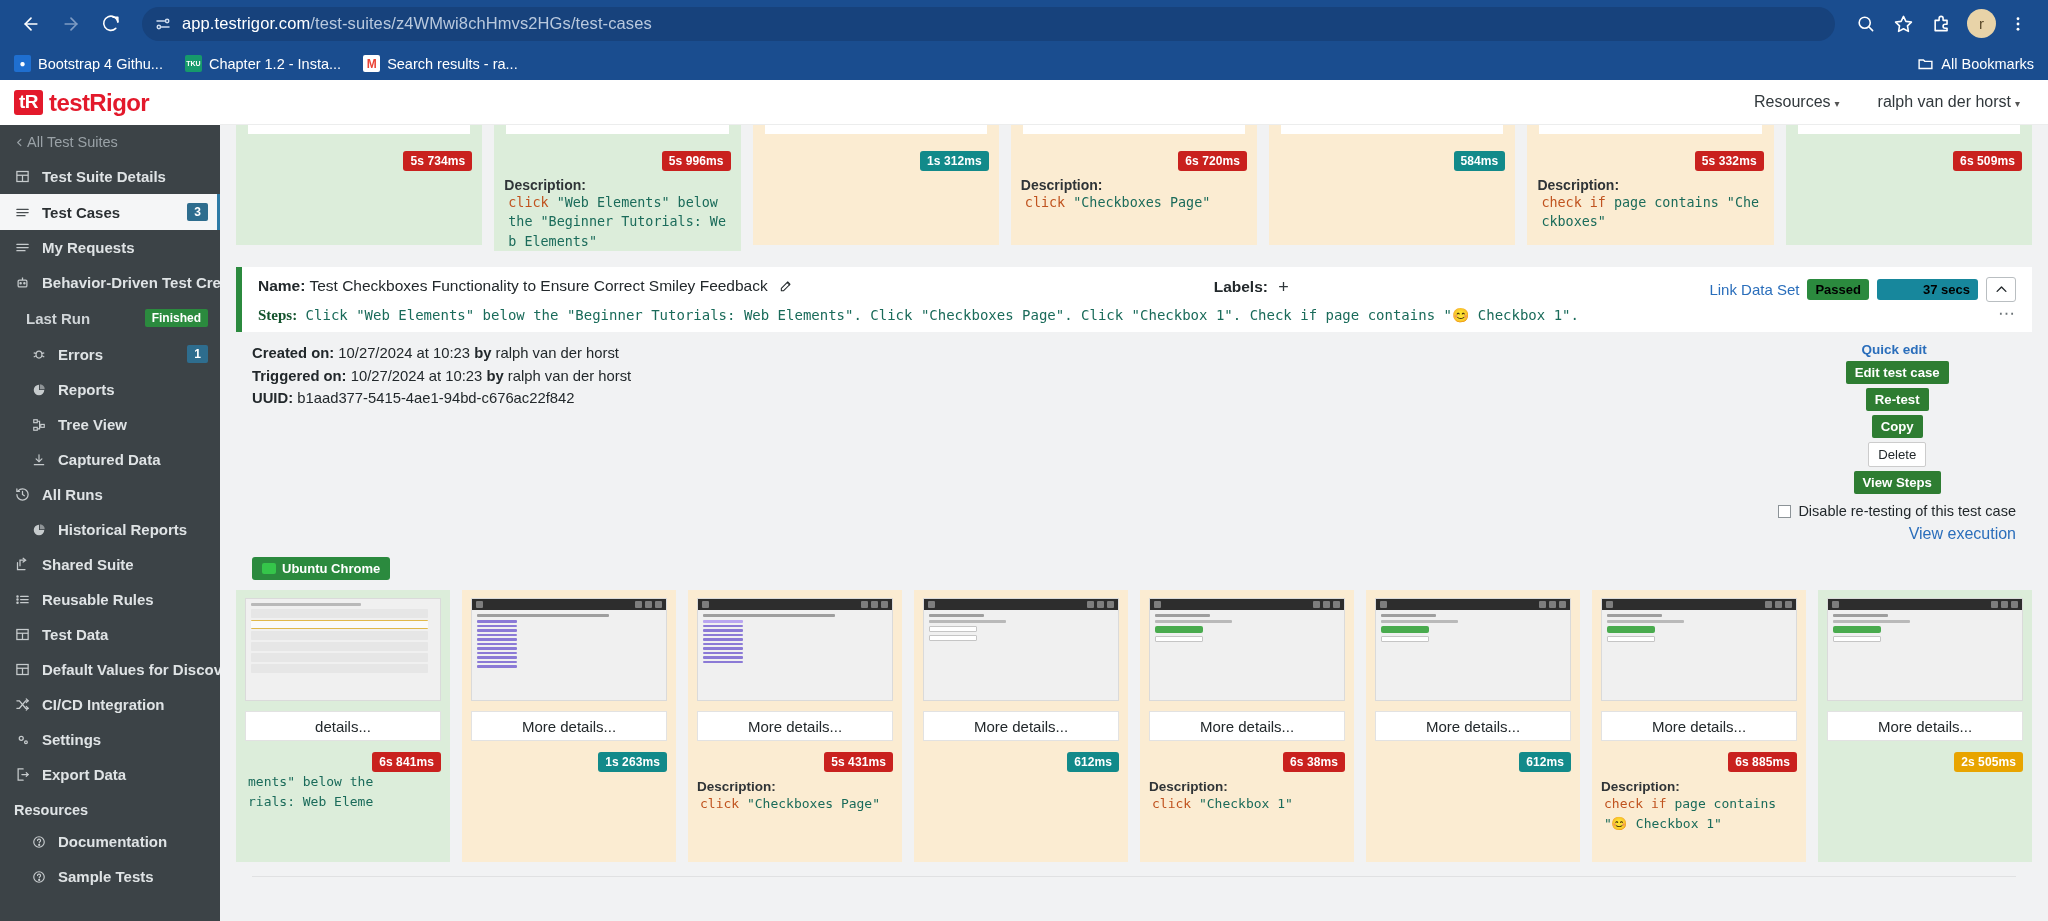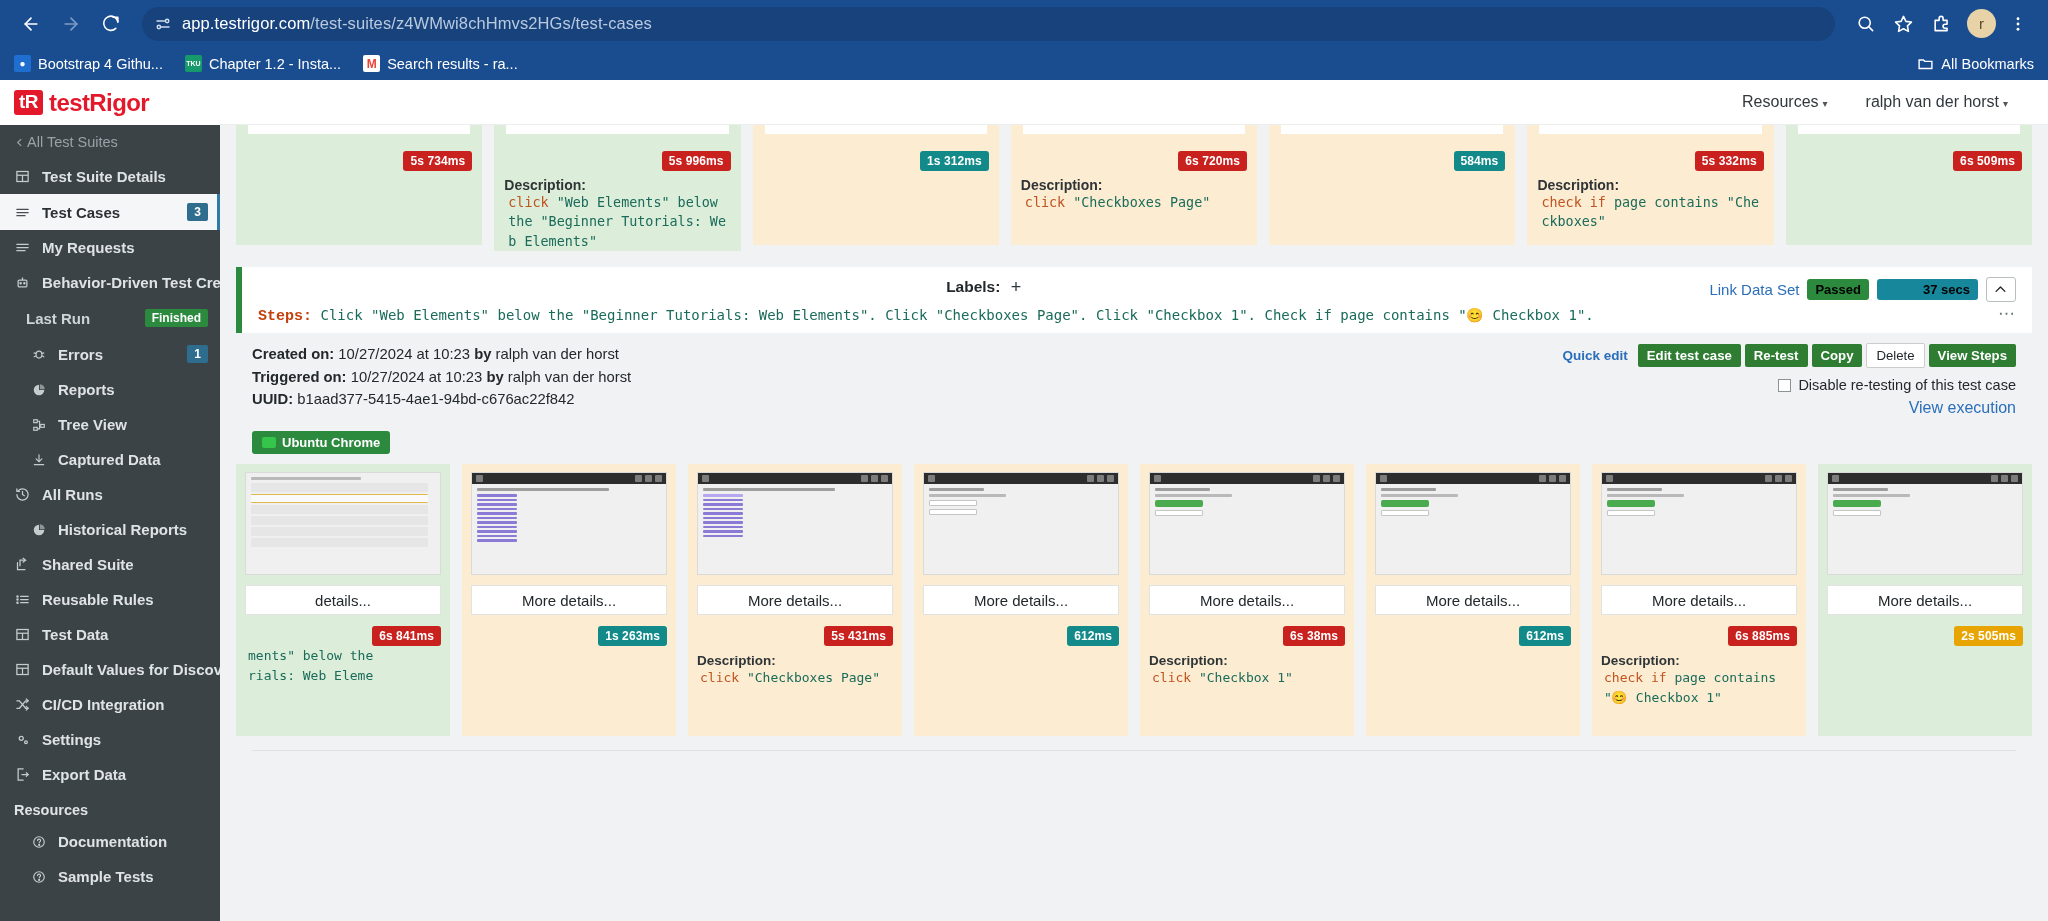--- a/index.html
+++ b/index.html
@@ -94,21 +94,21 @@
   .sb-group {
     padding: 10px 14px 6px; font-size: 14.5px; font-weight: bold; color: #dfe3e5;
   }
   .sb-group-run { display:flex; align-items:center; padding: 9px 12px 9px 14px; margin-left: 12px; }
   .sb-group-run .sb-lbl { font-weight: bold; font-size: 15px; }
 
   
   .main { flex: 1; min-width: 0; background: #f1f2f3; position: relative; display:flex; flex-direction:column; }
   .topbar {
     height: 45px; background: #fff; display: flex; align-items: center;
-    justify-content: flex-end; padding-right: 40px; gap: 38px; flex: none;
+    justify-content: flex-end; padding-right: 28px; gap: 38px; flex: none;
     border-bottom: 1px solid #eceded;
   }
   .topbar-link { font-size: 16px; color: #31383c; white-space: nowrap; }
   .caret { font-size: 10px; margin-left: 4px; color: #555; }
 
   .scroll-area { flex:1; overflow: hidden; position: relative; padding: 0 16px; }
 
   
   .cards-row { display: flex; gap: 12px; align-items: flex-start; }
   .card {
@@ -156,29 +156,29 @@
   .pill.green { background: #2b8a3e; }
   .pill.teal { background: #17879c; padding-left: 46px; }
   .collapse-btn {
     border: 1px solid #b9bec1; background: #fff; width: 30px; height: 25px;
     display: flex; align-items: center; justify-content: center; border-radius: 3px;
   }
   .det-steps {
     margin-top: 5px; font-family: "DejaVu Sans Mono", "Liberation Mono", monospace;
     font-size: 14px; color: #1a6b5a; white-space: nowrap; overflow: hidden;
   }
-  .det-steps .lbl { font-family: Liberation Mono, monospace; font-weight: bold; color: #c2410c; font-size: 15px; }
+  .det-steps .lbl { font-family: Liberation Serif, serif; font-weight: bold; color: #14532d; font-size: 15px; }
   .dots { position: absolute; right: 16px; top: 36px; color: #6b7276; font-size: 17px; letter-spacing: 1px; }
 
   
   .meta-wrap { display: flex; padding: 10px 0 0 16px; }
   .meta { font-size: 14.8px; color: #22282b; line-height: 1.52; }
   .meta b { font-weight: bold; }
   .meta-right { margin-left: auto; text-align: right; padding-right: 16px; }
-  .btn-row { display: flex; align-items: center; gap: 4px; justify-content: flex-end; }
+  .btn-row { display: flex; align-items: center; gap: 4px; justify-content: flex-end; flex-direction: column; }
   .qe { color: #2a6ebb; font-size: 13.5px; font-weight: bold; margin-right: 6px; }
   .gbtn {
     background: #2e7d32; color: #fff; font-size: 13.2px; font-weight: bold;
     padding: 4px 9px; border-radius: 2px; white-space: nowrap;
   }
   .wbtn {
     background: #fff; color: #22282b; font-size: 13.2px;
     padding: 4px 9px; border-radius: 2px; border: 1px solid #ccc; white-space: nowrap;
   }
   .chk-row { display: flex; align-items: center; justify-content: flex-end; gap: 7px; margin-top: 9px; font-size: 14.5px; color: #22282b; }
@@ -598,20 +598,28 @@
           <div class="card-notch"></div>
           <div class="chip-row">
               <span class="chip red">6s 509ms</span>
             </div>
         </div>
       </div>
 
       
       <div class="detail">
         <div class="det-row1">
+          <div class="det-name">
+            <b>Name:</b>
+            <span>Test Checkboxes Functionality to Ensure Correct Smiley Feedback</span>
+            <span class="edit-ico"><svg width="14" height="14" viewBox="0 0 24 24" fill="none" stroke="#22282b" stroke-width="1.8" stroke-linecap="round" stroke-linejoin="round">
+                  <path d="M4 20h4l11-11-4-4L4 16z"></path>
+                  <line x1="14.5" y1="6.5" x2="18" y2="10"></line>
+                </svg></span>
+          </div>
           <div class="det-labels">
             <b>Labels:</b>
             <span class="plus">+</span>
           </div>
           <div class="det-right">
             <span class="lnk">Link Data Set</span>
             <span class="pill green">Passed</span>
             <span class="pill teal">37 secs</span>
             <span class="collapse-btn">
                 <svg width="15" height="15" viewBox="0 0 24 24" fill="none" stroke="#22282b" stroke-width="2.2" stroke-linecap="round" stroke-linejoin="round">

